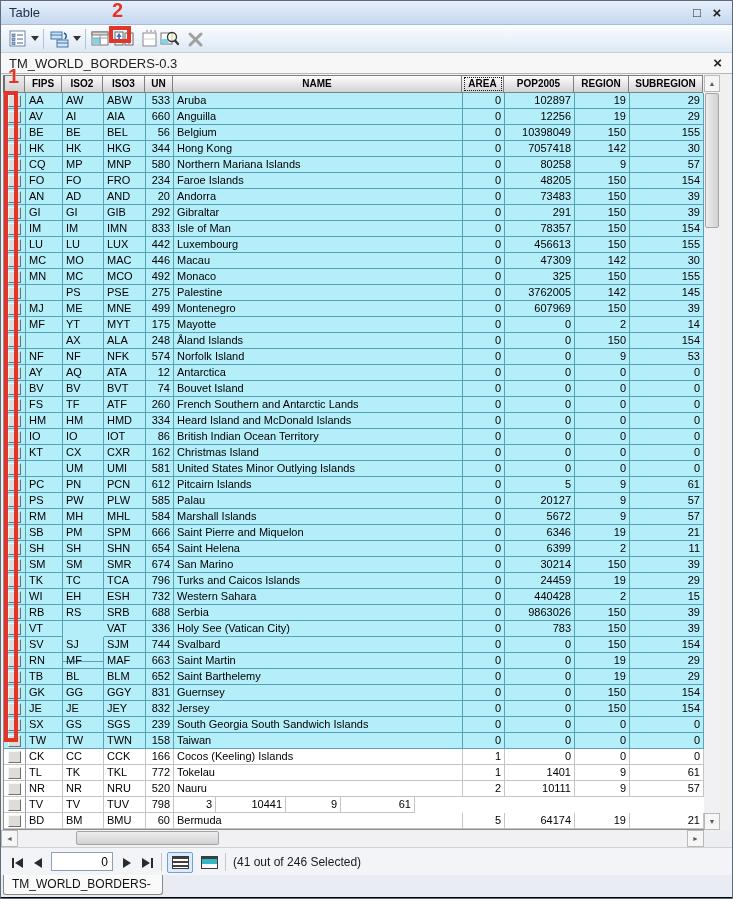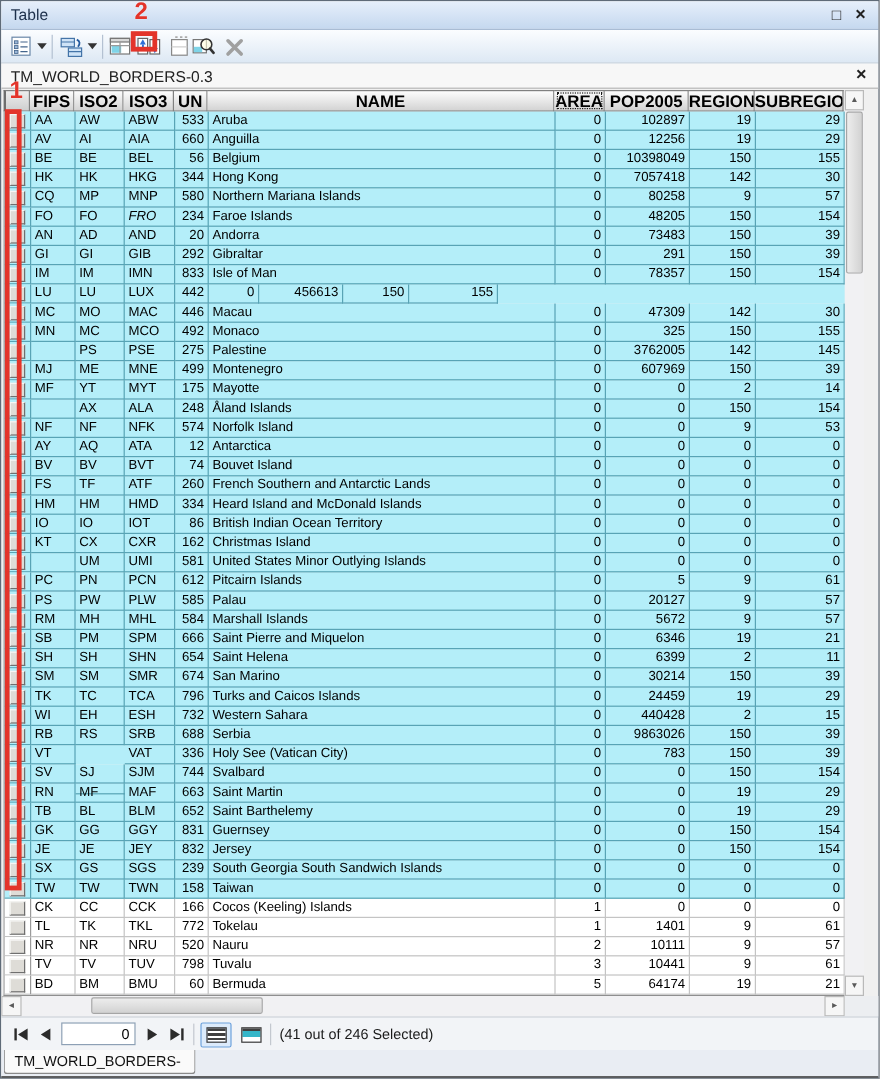--- a/index.html
+++ b/index.html
@@ -22,21 +22,21 @@
   .darr{position:absolute;top:11px;width:0;height:0;border-left:4px solid transparent;
     border-right:4px solid transparent;border-top:5px solid #333;}
   
   .doctabbar{position:absolute;left:0;top:52px;width:100%;height:21px;background:#f7f7f7;
     border-bottom:1px solid #b6b6b6;}
   .doctabbar .doclabel{position:absolute;left:8px;top:3px;font-size:13px;color:#222;}
   .doctabbar .docclose{position:absolute;right:10px;top:1px;font-size:15px;font-weight:bold;color:#222;}
   
   .theader{position:absolute;left:2px;top:74px;display:flex;height:18px;}
   .hcell{background:linear-gradient(#fdfdfd,#d3d3d3);border:1px solid #808080;border-left:none;
-    font-size:14px;font-weight:bold;color:#000;text-align:center;line-height:16px;overflow:hidden;}
+    font-size:10px;font-weight:bold;color:#000;text-align:center;line-height:16px;overflow:hidden;}
   .hcell.sel-h{border-left:2px solid #6e6e6e;background:linear-gradient(#ededed,#cfcfcf);}
   .hcell.focused{outline:1px dotted #1a1a1a;outline-offset:-3px;}
   .tbody{position:absolute;left:2px;top:92px;border-left:1px solid #8f8f8f;border-bottom:1px solid #8f8f8f;}
   .trow{display:flex;height:16px;background:#ffffff;}
   .cell{border-right:1px solid #c4c4c4;border-bottom:1px solid #c4c4c4;font-size:11px;
     line-height:15px;padding:0 3px;white-space:nowrap;overflow:hidden;color:#000;}
   .trow.sel{background:#b4eef9;}
   .trow.sel .cell{border-right-color:#58a3b5;border-bottom-color:#58a3b5;}
   .cell.num{text-align:right;}
   .cell.csel{padding:0;display:flex;align-items:center;justify-content:center;
@@ -246,21 +246,21 @@
         <div class="cell num" style="width: 70px;">80258</div>
         <div class="cell num" style="width: 55px;">9</div>
         <div class="cell num" style="width: 74px;">57</div>
       </div>
       <div class="trow sel">
         <div class="cell csel" style="width: 22px;">
           <div class="rowbox"></div>
         </div>
         <div class="cell" style="width: 37px;">FO</div>
         <div class="cell" style="width: 41px;">FO</div>
-        <div class="cell" style="width: 42px; font-style: italic;">FRO</div>
+        <div class="cell" style="width: 42px;">FRO</div>
         <div class="cell num" style="width: 28px;">234</div>
         <div class="cell" style="width: 289px;">Faroe Islands</div>
         <div class="cell num" style="width: 42px;">0</div>
         <div class="cell num" style="width: 70px;">48205</div>
         <div class="cell num" style="width: 55px;">150</div>
         <div class="cell num" style="width: 74px;">154</div>
       </div>
       <div class="trow sel">
         <div class="cell csel" style="width: 22px;">
           <div class="rowbox"></div>
@@ -304,20 +304,21 @@
         <div class="cell num" style="width: 74px;">154</div>
       </div>
       <div class="trow sel">
         <div class="cell csel" style="width: 22px;">
           <div class="rowbox"></div>
         </div>
         <div class="cell" style="width: 37px;">LU</div>
         <div class="cell" style="width: 41px;">LU</div>
         <div class="cell" style="width: 42px;">LUX</div>
         <div class="cell num" style="width: 28px;">442</div>
+        <div class="cell" style="width: 289px;">Luxembourg</div>
         <div class="cell num" style="width: 42px;">0</div>
         <div class="cell num" style="width: 70px;">456613</div>
         <div class="cell num" style="width: 55px;">150</div>
         <div class="cell num" style="width: 74px;">155</div>
       </div>
       <div class="trow sel">
         <div class="cell csel" style="width: 22px;">
           <div class="rowbox"></div>
         </div>
         <div class="cell" style="width: 37px;">MC</div>
@@ -793,21 +794,20 @@
         <div class="cell num" style="width: 74px;">57</div>
       </div>
       <div class="trow">
         <div class="cell csel" style="width: 22px;">
           <div class="rowbox"></div>
         </div>
         <div class="cell" style="width: 37px;">TV</div>
         <div class="cell" style="width: 41px;">TV</div>
         <div class="cell" style="width: 42px;">TUV</div>
         <div class="cell num" style="width: 28px;">798</div>
-        <div class="cell" style="width: 289px;">Tuvalu</div>
         <div class="cell num" style="width: 42px;">3</div>
         <div class="cell num" style="width: 70px;">10441</div>
         <div class="cell num" style="width: 55px;">9</div>
         <div class="cell num" style="width: 74px;">61</div>
       </div>
       <div class="trow">
         <div class="cell csel" style="width: 22px;">
           <div class="rowbox"></div>
         </div>
         <div class="cell" style="width: 37px;">BD</div>

